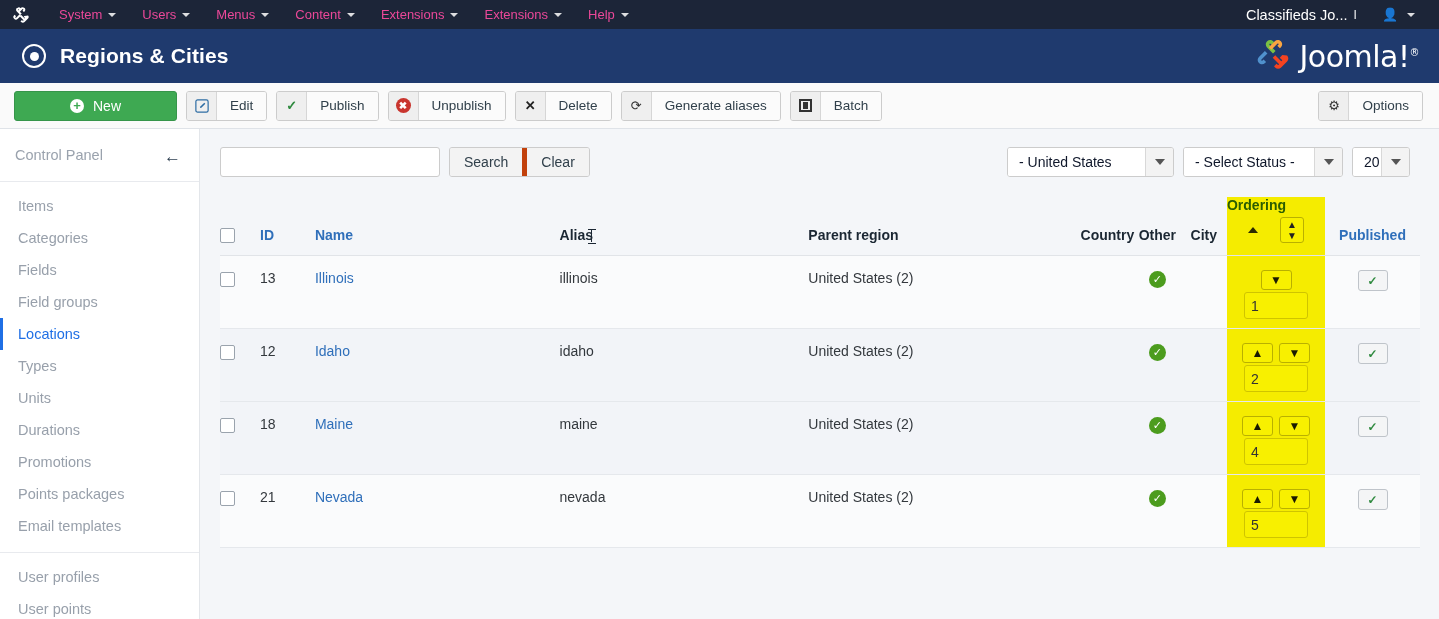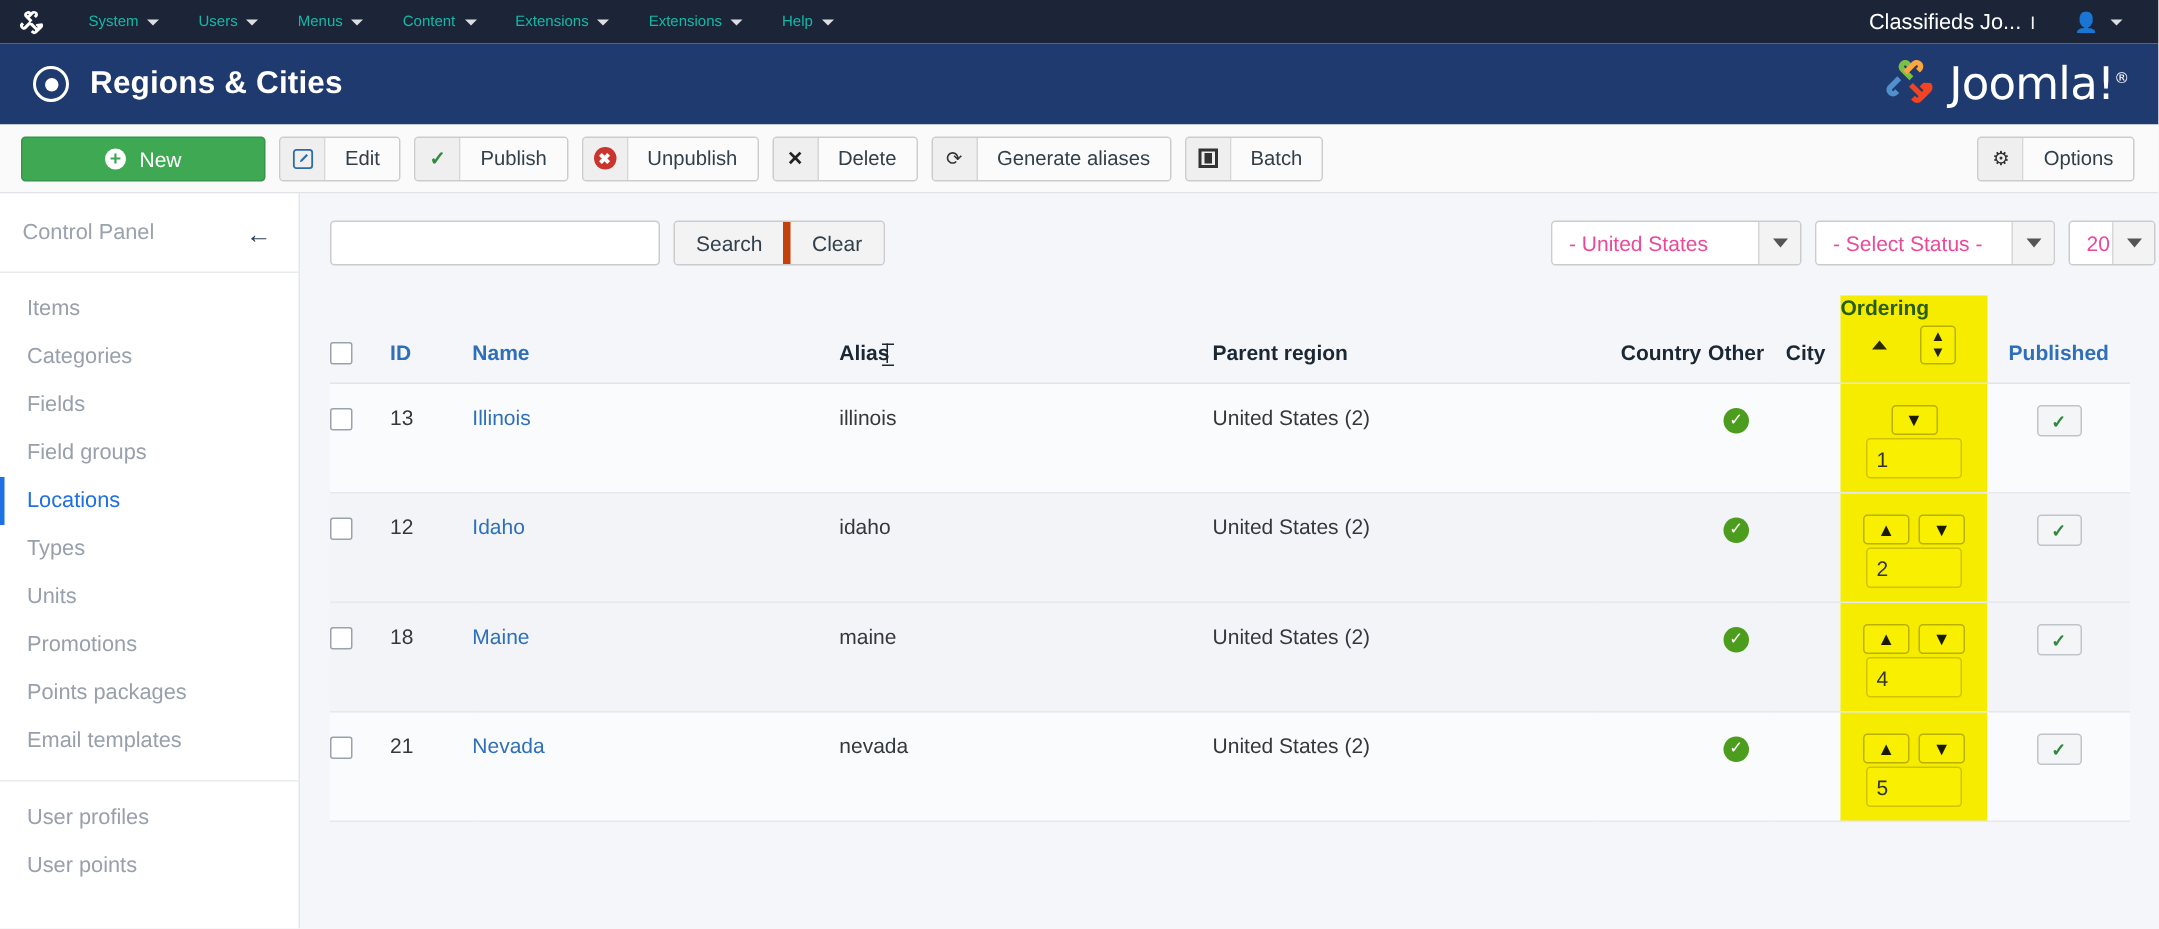--- a/index.html
+++ b/index.html
@@ -24,22 +24,22 @@
   .joomla-mark {
     width: 22px; height: 20px;
     display: flex; align-items: center; justify-content: center;
     margin-right: 14px;
     color: #ffffff;
   }
   .menu-list { display: flex; align-items: center; gap: 0; }
   .menu-item {
     display: flex; align-items: center; gap: 6px;
     padding: 5px 13px;
-    font-size: 10px;
-    color: #14b8a6;
+    font-size: 13px;
+    color: #ec4899;
     white-space: nowrap;
     cursor: pointer;
     justify-content: flex-end;
   }
   .caret {
     width: 0; height: 0;
     border-left: 4px solid transparent;
     border-right: 4px solid transparent;
     border-top: 4px solid rgba(255,255,255,0.85);
     display: inline-block;
@@ -161,21 +161,21 @@
     cursor: pointer; line-height: 22px;
     border-left: 3px solid transparent;
   }
   .side-item.active {
     color: #1f6fe5; border-left: 3px solid #1f6fe5;
   }
 
   
   .main {
     flex: 1; background: #f4f6f9;
-    padding: 18px 2px 0 20px;
+    padding: 18px 29px 0 20px;
     overflow: hidden;
   }
   .filterbar { display: flex; align-items: center; height: 30px; }
   .search-input {
     width: 220px; height: 30px;
     border: 1px solid #ccc; border-radius: 3px;
     background: #fff; padding: 0 8px; font-size: 14px;
     color: #333; outline: none;
   }
   .sbtn-group {
@@ -189,21 +189,21 @@
   .sbtn + .sbtn { border-left: 5px solid #c2410c; }
 
   .filter-right { margin-left: auto; display: flex; align-items: center; gap: 9px; }
   .select-ctl {
     display: flex; height: 30px;
     border: 1px solid #ccc; border-radius: 3px; overflow: hidden;
     background: #fff; cursor: pointer;
   }
   .select-ctl .sel-val {
     display: flex; align-items: center; padding: 0 11px;
-    font-size: 14px; color: #ec4899; background: #fff; white-space: nowrap;
+    font-size: 14px; color: #0f172a; background: #fff; white-space: nowrap;
   }
   .select-ctl .sel-arrow {
     width: 28px; display: flex; align-items: center; justify-content: center;
     background: #f3f3f3; border-left: 1px solid #d8d8d8;
   }
   .sel-arrow span {
     width: 0; height: 0;
     border-left: 5px solid transparent;
     border-right: 5px solid transparent;
     border-top: 6px solid #555;
@@ -434,20 +434,21 @@
     <div class="side-sep"></div>
 
     <div class="side-group">
       <div class="side-item"><span>Items</span></div>
       <div class="side-item"><span>Categories</span></div>
       <div class="side-item"><span>Fields</span></div>
       <div class="side-item"><span>Field groups</span></div>
       <div class="side-item active"><span>Locations</span></div>
       <div class="side-item"><span>Types</span></div>
       <div class="side-item"><span>Units</span></div>
+      <div class="side-item"><span>Durations</span></div>
       <div class="side-item"><span>Promotions</span></div>
       <div class="side-item"><span>Points packages</span></div>
       <div class="side-item"><span>Email templates</span></div>
     </div>
 
     <div class="side-sep"></div>
     <div class="side-group">
       <div class="side-item"><span>User profiles</span></div>
       <div class="side-item"><span>User points</span></div>
 

